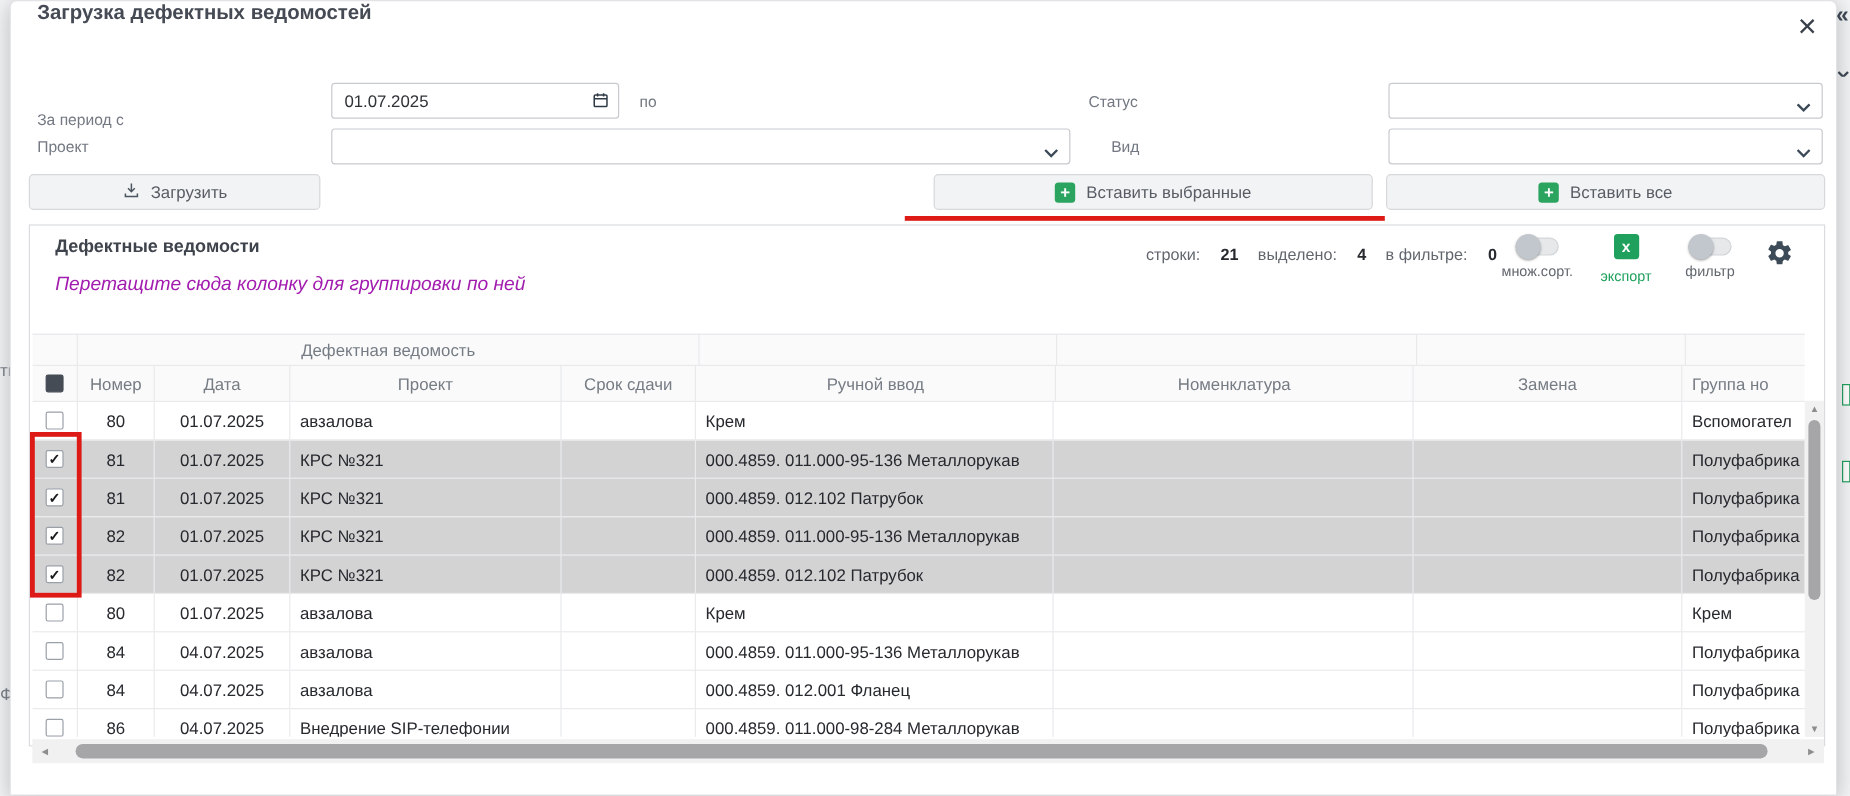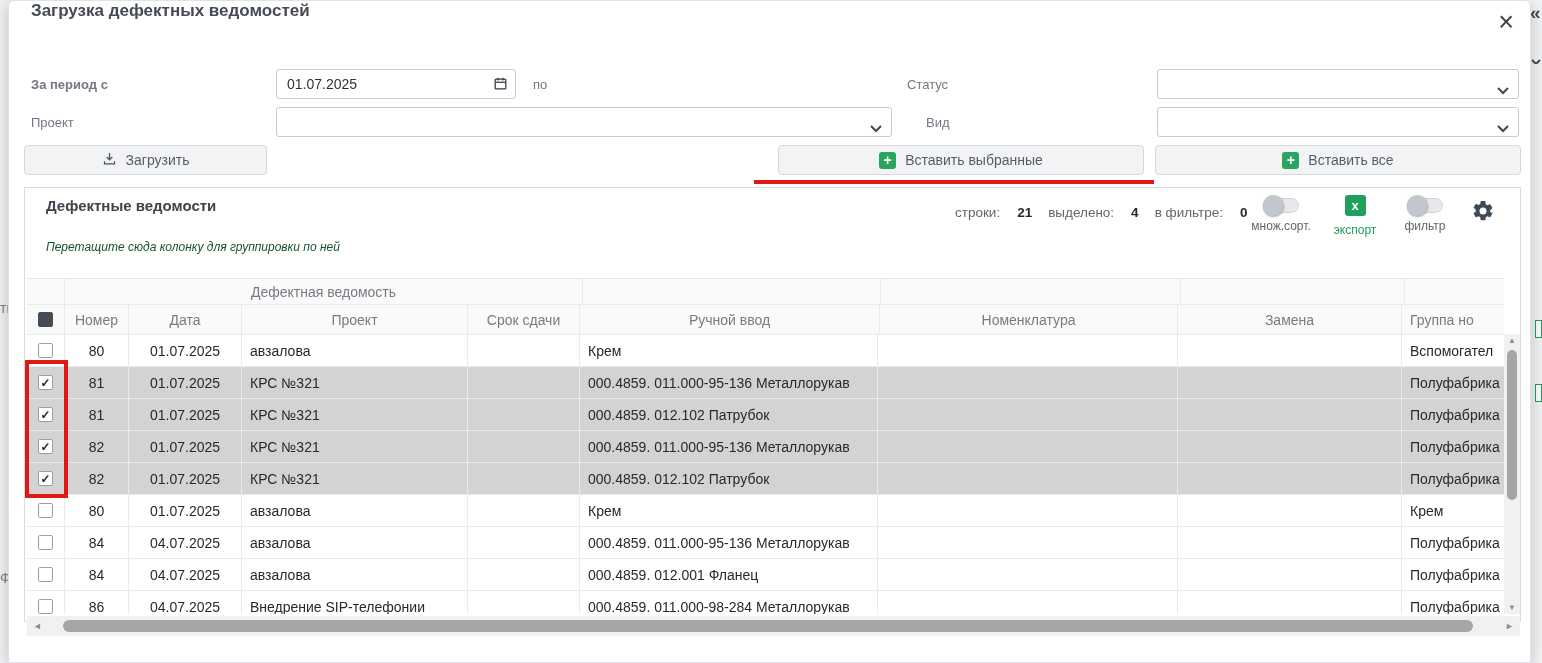--- a/index.html
+++ b/index.html
@@ -56,22 +56,22 @@
   .toggle { width: 36px; height: 15px; border-radius: 8px; background: #e6e8ea;
     border: 1px solid #d2d5d9; position: relative; margin: 4px auto 6px; cursor: pointer; }
   .toggle .knob { position: absolute; left: -1px; top: -4px; width: 21px; height: 21px;
     border-radius: 50%; background: #c2c7cd; box-shadow: 0 1px 2px rgba(0,0,0,.35); }
   .excel { width: 21px; height: 21px; background: #1fa05c; border-radius: 3px; color: #fff;
     font-weight: 700; font-size: 13px; display: flex; align-items: center; justify-content: center;
     margin: 1px auto 7px; cursor: pointer; }
   .ctrl .green { color: #1fa05c; }
   .gearbtn { position: absolute; left: 1446px; top: 11px; cursor: pointer; }
 
-  .ghint { position: absolute; left: 21px; top: 52px; font-size: 12px; font-style: italic;
-    color: #14532d; }
+  .ghint { position: absolute; left: 21px; top: 41px; font-size: 16px; font-style: italic;
+    color: #a21caf; }
 
   
   .table-wrap { position: absolute; left: 2px; top: 90px; width: 1477px; height: 336px;
     overflow: hidden; border-top: 1px solid #e3e5e8; }
   .trow, .hrow, .grow { display: flex; background: #fff; }
   .grow  { height: 26px; background: #fafafb; }
   .hrow  { height: 30px; background: #fafafb; }
   .trow  { height: 32px; }
   .trow.selected { background: #d3d3d4; }
   .cell { flex: 0 0 auto; border-right: 1px solid #e8eaec; border-bottom: 1px solid #e8eaec;
@@ -112,21 +112,21 @@
     </svg>
 </span>
 <span class="bfrag" style="right:0;top:320px;width:7px;height:18px;background:#fff;border:1px solid #1fa05c;"></span>
 <span class="bfrag" style="right:0;top:384px;width:7px;height:18px;background:#fff;border:1px solid #1fa05c;"></span>
 
 <div class="modal">
 
   <div class="modal-title">Загрузка дефектных ведомостей</div>
   <div class="modal-close">×</div>
 
-  <span class="flabel" style="left:22px;top:76px;font-weight:bold;">За период с</span>
+  <span class="flabel" style="left:22px;top:91px;">За период с</span>
   <div class="field" style="left:267px;top:68px;width:240px;">
     <input value="01.07.2025" style="">
     <span class="ficon">
       <svg width="15" height="15" viewBox="0 0 24 24">
           <rect x="3.5" y="5" width="17" height="15.5" rx="1.5" fill="none" stroke="#2f3a45" stroke-width="2"></rect>
           <line x1="3.5" y1="10" x2="20.5" y2="10" stroke="#2f3a45" stroke-width="2"></line>
           <line x1="8" y1="2.8" x2="8" y2="7" stroke="#2f3a45" stroke-width="2"></line>
           <line x1="16" y1="2.8" x2="16" y2="7" stroke="#2f3a45" stroke-width="2"></line>
         </svg>
     </span>

